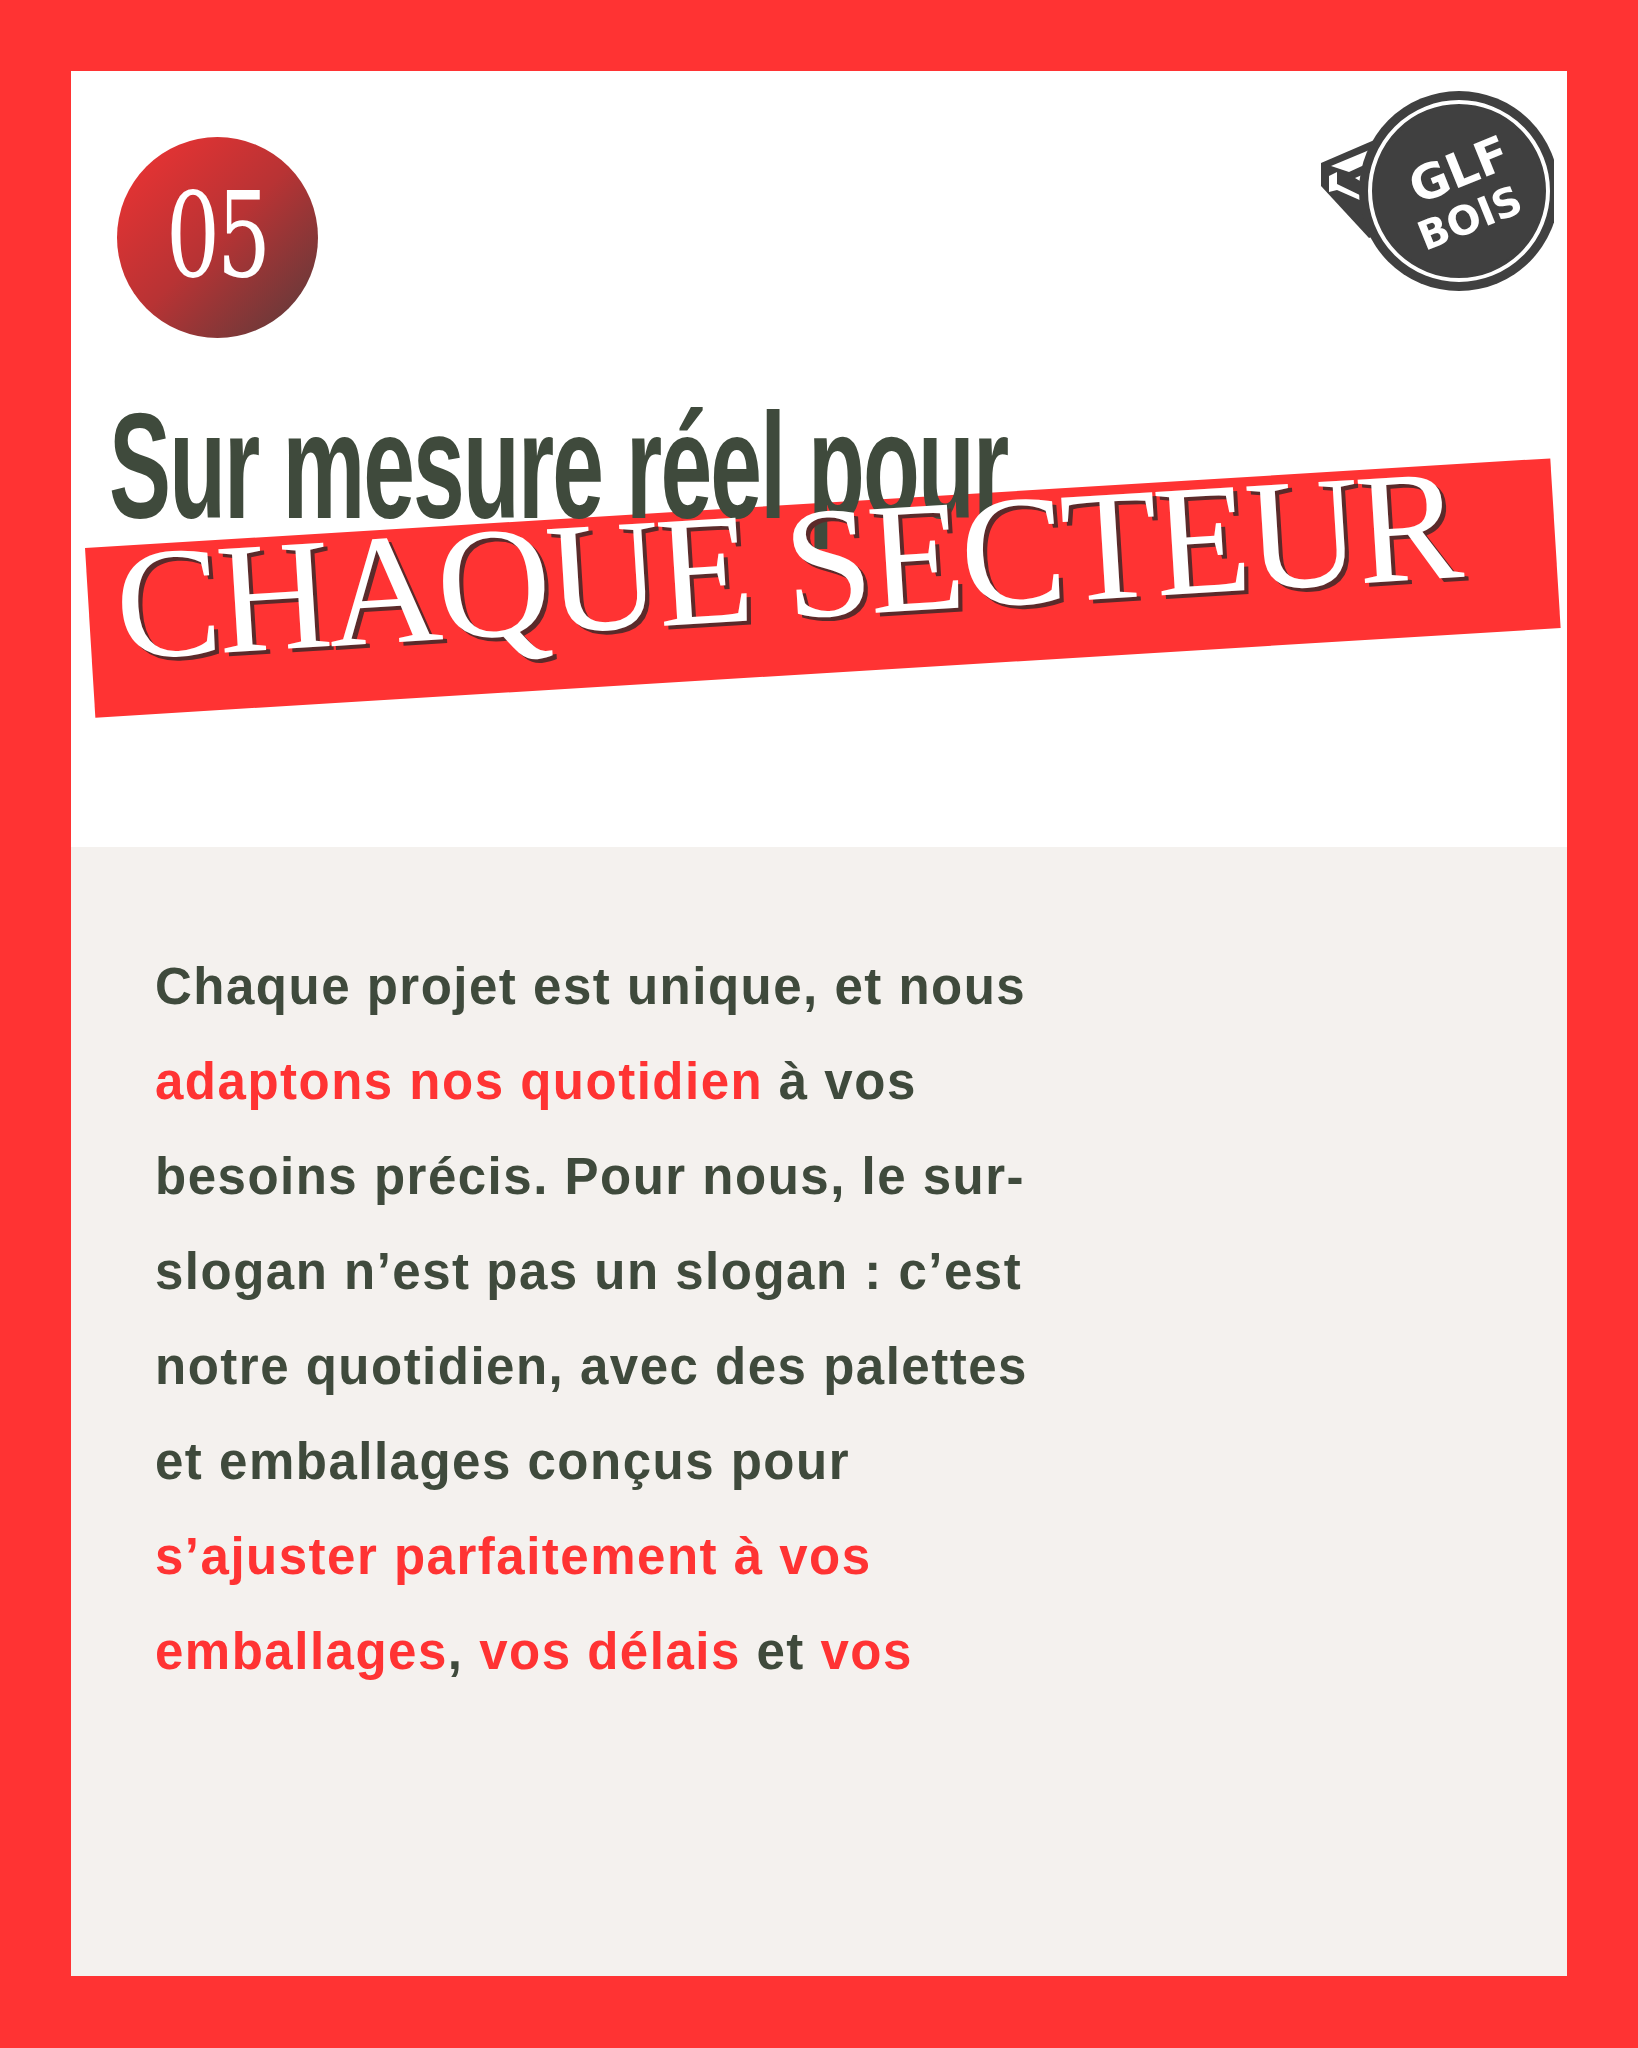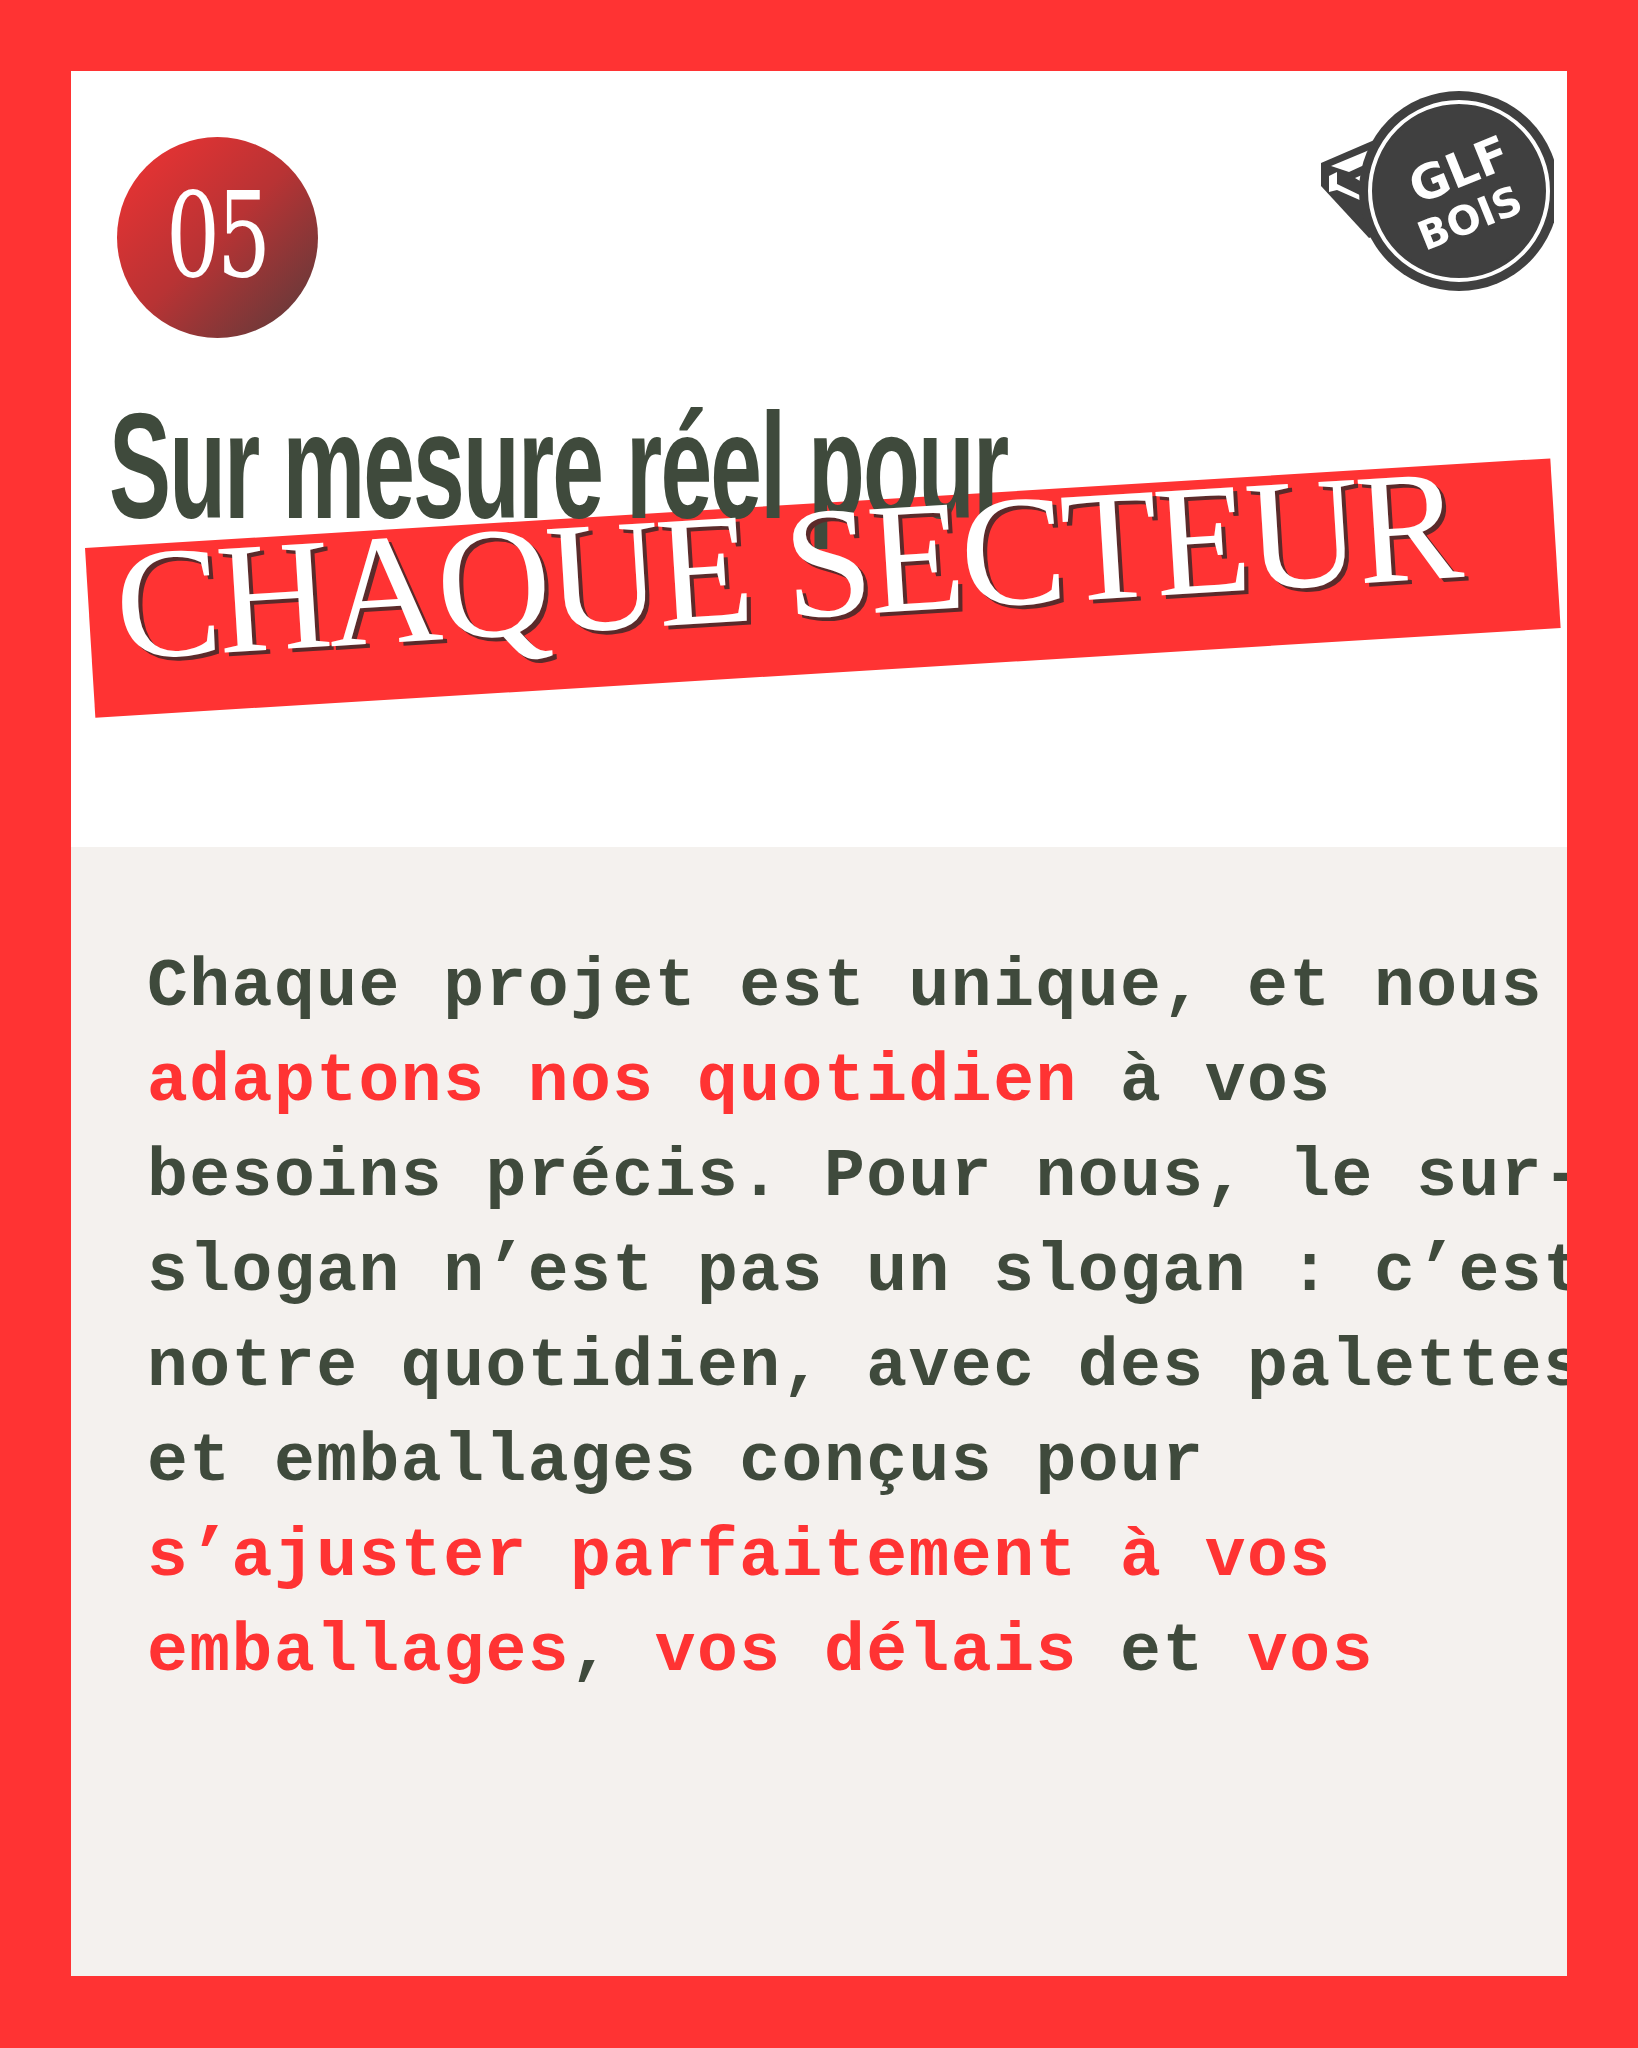--- a/index.html
+++ b/index.html
@@ -52,23 +52,23 @@
     position: absolute; left: 50px; top: 450px;
     color: #FFFFFF;
     font-family: "Liberation Serif", serif;
     font-size: 158px; line-height: 170px; white-space: nowrap;
     transform: rotate(-3.5deg); transform-origin: 0 100%;
     text-shadow: 4px 4px 0 #5B2A2A;
     letter-spacing: -4px;
   }
 
   .body-text {
-    position: absolute; left: 76px; top: 92px;
-    font-family: Liberation Mono, monospace; font-weight: bold;
-    font-size: 68px; line-height: 95px; letter-spacing: 1.5px;
+    position: absolute; left: 84px; top: 92px;
+    font-family: Liberation Sans, sans-serif; font-weight: bold;
+    font-size: 51px; line-height: 95px; letter-spacing: 1.5px;
     color: #3F4A3C;
   }
   .body-text .line { white-space: nowrap; height: 95px; }
   .hl { color: #FF3333; }
 </style>
 </head>
 <body>
 
 <div class="card">
   <div class="top">

